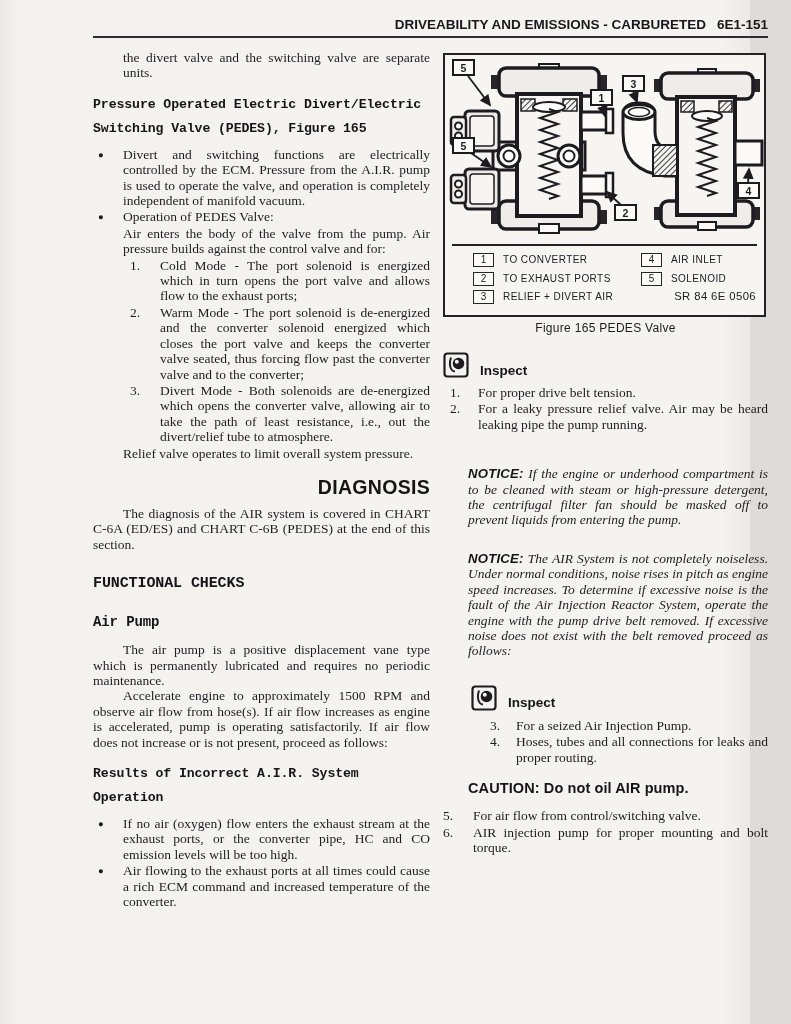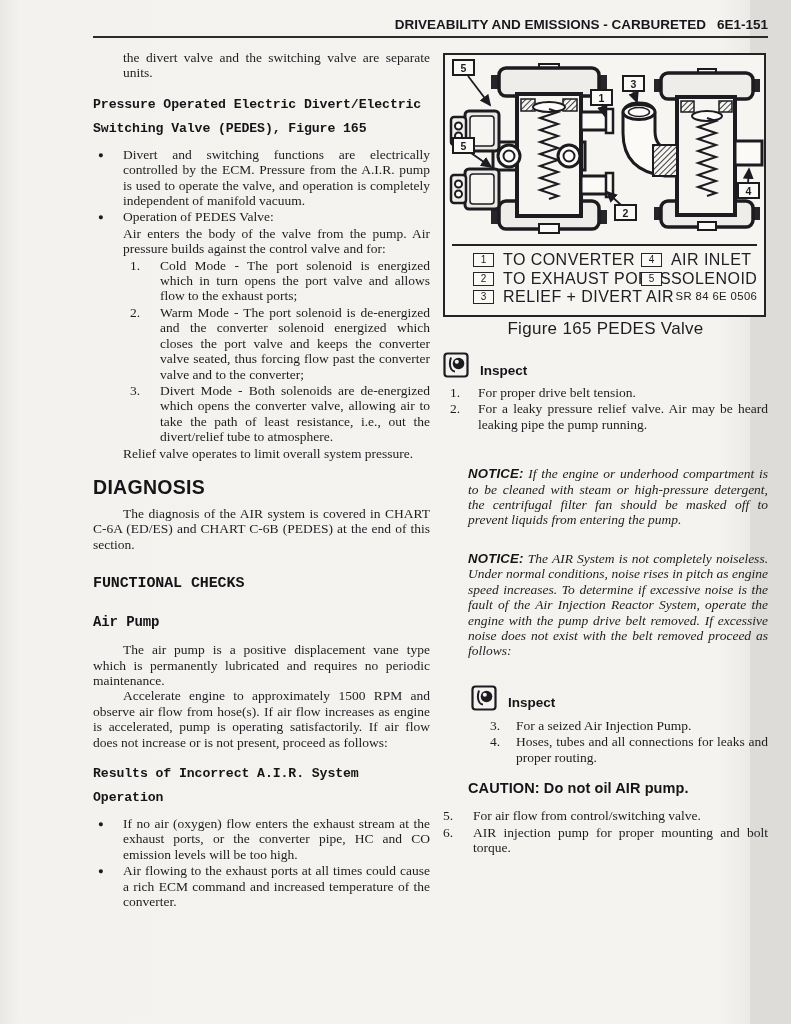--- a/index.html
+++ b/index.html
@@ -40,21 +40,21 @@
   .first-ind{text-indent:30px;}
   
   .h-sans{
     font-family:Liberation Mono, monospace;
     font-weight:bold;font-size:13.2px;line-height:24px;
     color:#151518;margin:12px 0 6px 0;letter-spacing:-0.1px;
   }
   .diagnosis{
     font-family:"Liberation Sans", sans-serif;
     font-weight:bold;font-size:19.5px;line-height:22px;
-    text-align:left;color:#151518;margin:15px 0 8px 0;letter-spacing:0.3px;
+    text-align:right;color:#151518;margin:15px 0 8px 0;letter-spacing:0.3px;
   }
   .h-section{font-size:15px;margin:20px 0 10px 0;}
   .h-sub{font-size:14px;margin:14px 0 8px 0;}
   
   .bullet-item{position:relative;padding-left:30px;text-align:justify;margin:1px 0;}
   .bullet-item::before{
     content:"\25CF";position:absolute;left:5px;top:1px;
     font-size:9.5px;color:#1b1b1f;
   }
   
@@ -77,30 +77,30 @@
   }
   .leg-row{display:flex;align-items:center;gap:9px;margin-bottom:3px;}
   .leg-num{
     width:19px;height:12px;flex:none;
     border:1.5px solid #26262a;background:#fbfaf7;
     display:flex;align-items:center;justify-content:center;
     font-family:"Liberation Sans", sans-serif;font-size:10px;color:#1c1c20;
   }
   .leg-label{
     font-family:"Liberation Sans", sans-serif;
-    font-size:16px;letter-spacing:0.45px;color:#202024;white-space:nowrap;
+    font-size:10px;letter-spacing:0.45px;color:#202024;white-space:nowrap;
   }
   .sr-code{
     font-family:"Liberation Sans", sans-serif;
     font-size:11.3px;letter-spacing:0.4px;color:#202024;
     text-align:right;margin-top:1px;
   }
   .fig-caption{
     font-family:"Liberation Sans", sans-serif;
-    font-size:17px;letter-spacing:0.3px;color:#1d1d21;
+    font-size:12px;letter-spacing:0.3px;color:#1d1d21;
     text-align:center;margin:4px 0 0 0;
   }
   
   .inspect-row{display:flex;align-items:flex-end;gap:11px;margin:16px 0 7px 0;}
   .inspect-row.indented{margin-left:28px;margin-top:26px;}
   .inspect-label{
     font-family:"Liberation Sans", sans-serif;
     font-weight:bold;font-size:13.5px;color:#151518;
   }
   

